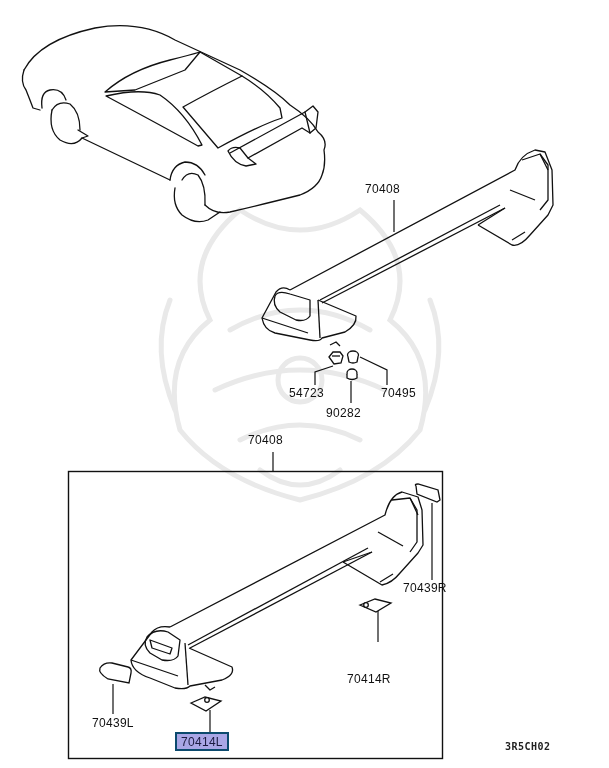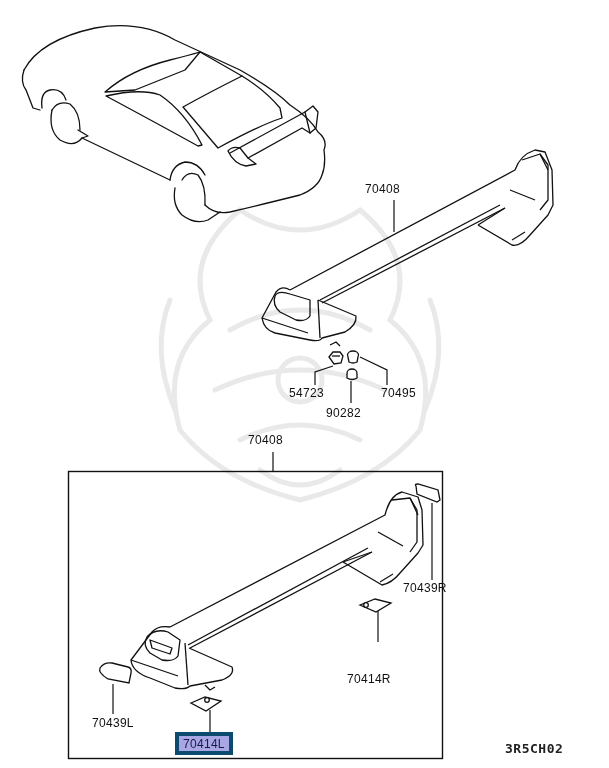--- a/index.html
+++ b/index.html
@@ -1,21 +1,21 @@
 <!DOCTYPE html>
 <html><head>
 <meta charset="utf-8">
 <style>
   html, body { margin: 0; padding: 0; background: #ffffff; }
   body { width: 609px; height: 768px; position: relative; overflow: hidden;
          font-family: "Liberation Sans", "DejaVu Sans", sans-serif; }
   #stage { position: absolute; left: 0; top: 0; width: 609px; height: 768px; }
   .lbl { position: absolute; font-size: 12px; color: #111; letter-spacing: 0.3px; line-height: 1; white-space: nowrap; cursor: pointer; }
-  .lbl.hl { background: #a9a6e6; border: 4px solid #0c4a6e; padding: 2px 4px 1px 4px; color: #1a1a40; text-align: center; }
-  .code { position: absolute; font-family: "DejaVu Sans Mono", monospace; font-weight: bold; font-size: 13px; color: #222; letter-spacing: 0.5px; }
+  .lbl.hl { background: #a9a6e6; border: 2px solid #0c4a6e; padding: 2px 4px 1px 4px; color: #1a1a40; text-align: center; }
+  .code { position: absolute; font-family: "DejaVu Sans Mono", monospace; font-weight: bold; font-size: 10px; color: #222; letter-spacing: 0.5px; }
 </style>
 </head>
 <body>
 
 <svg id="stage" viewBox="0 0 609 768" xmlns="http://www.w3.org/2000/svg">
 
   <g fill="none" stroke="#e9e9e9" stroke-width="5" stroke-linecap="round">
     <path d="M240 210 Q300 250 360 210 Q420 260 390 320 Q440 360 420 430 Q380 480 300 500 Q220 480 180 430 Q160 360 210 320 Q180 260 240 210 Z"></path>
     <path d="M230 330 Q300 290 370 330"></path>
     <path d="M215 390 Q300 350 385 390"></path>

